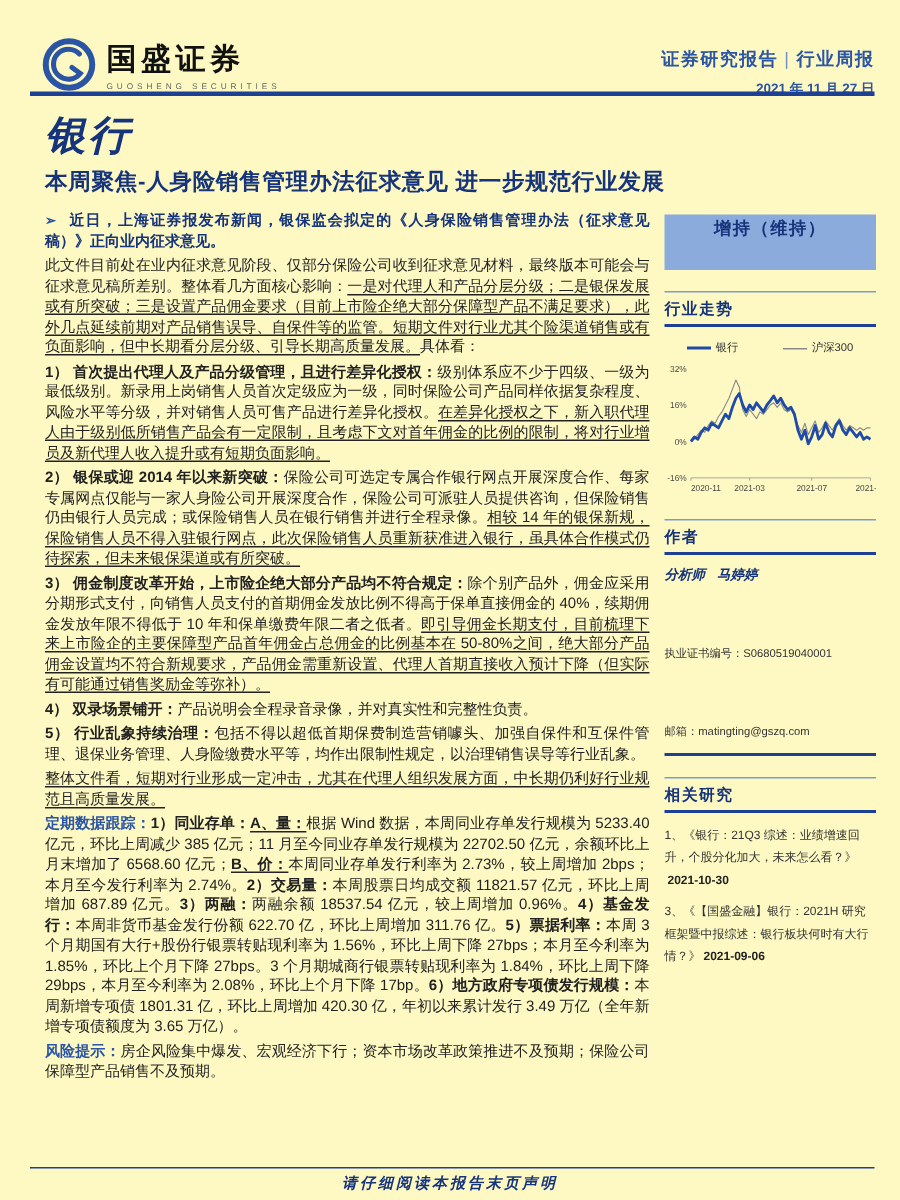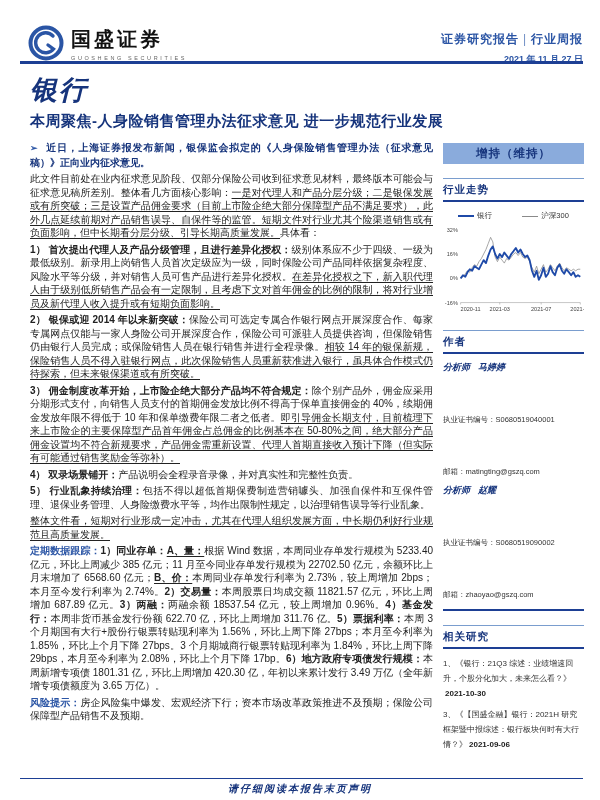--- a/index.html
+++ b/index.html
@@ -1,20 +1,20 @@
 <!DOCTYPE html>
 <html><head>
 <meta charset="utf-8">
 <style>
   * { margin:0; padding:0; box-sizing:border-box; }
   html,body { background:#e8e8e8; }
   body { font-family:"Liberation Sans", sans-serif; }
   .page {
     position:relative; width:600px; height:800px; margin:0 auto;
-    background:#ffffff; overflow:hidden;
+    background:#fef9c3; overflow:hidden;
   }
   
   .hdr { position:absolute; top:25px; left:28px; right:17px; display:flex; justify-content:space-between; align-items:flex-start; }
   .logo-wrap { display:flex; align-items:center; gap:7px; }
   .logo-text .brand { font-size:20px; font-weight:bold; color:#111; letter-spacing:3px; font-family:"Liberation Serif", serif; }
   .logo-text .brand-sub { font-size:5.5px; color:#666; letter-spacing:2.6px; margin-top:2px; }
   .hdr-right { text-align:right; color:#2b55a5; margin-top:6px; }
   .hdr-right .line1 { font-size:12px; font-weight:bold; letter-spacing:1px; }
   .hdr-right .line1 .sep { color:#6f8fc4; padding:0 4px; font-weight:normal; }
   .hdr-right .line2 { font-size:9px; margin-top:5px; font-weight:bold; }
@@ -26,21 +26,21 @@
   .body-col { position:absolute; top:141px; left:30px; width:403px; font-size:10px; line-height:13.5px; color:#222; text-align:justify; }
   .body-col p { margin-bottom:3px; }
   .seg-b { font-weight:bold; }
   .seg-u { text-decoration:underline; text-underline-offset:1.5px; }
   .c-blue { color:#2b55a5; }
   .c-navy { color:#16347c; }
   .bullet-para { font-weight:bold; color:#16347c; }
   .arrow { color:#2b55a5; margin-right:8px; font-size:9px; }
   
   .sidebar { position:absolute; top:143px; left:443px; width:141px; }
-  .rating-box { height:21px; background:#8aabdc; color:#16347c; font-weight:bold; font-size:11.5px; text-align:center; line-height:21px; letter-spacing:1px; }
+  .rating-box { height:37px; background:#8aabdc; color:#16347c; font-weight:bold; font-size:11.5px; text-align:center; line-height:21px; letter-spacing:1px; }
   .side-sec { margin-top:14px; }
   .sec-head { border-top:1px solid #7a9dce; border-bottom:2px solid #1d3f94; padding:4px 0 3px 0; font-size:10.5px; font-weight:bold; color:#16347c; letter-spacing:1px; }
   .legend { display:flex; justify-content:space-around; align-items:center; margin-top:9px; font-size:7.5px; color:#333; }
   .legend .key { display:inline-block; width:16px; margin-right:3px; vertical-align:middle; }
   .legend .key.bank { border-top:2.5px solid #1f4aa8; }
   .legend .key.csi { border-top:1px solid #8a8a8a; }
   .legend-row { display:flex; align-items:center; }
   .trend-svg { display:block; width:141px; height:92px; margin-top:3px; }
   .authors-list { padding:4px 0 2px 0; }
   .author-entry { margin-bottom:6px; }
@@ -131,25 +131,20 @@
     </div>
 
     <div class="side-sec authors-box">
       <div class="sec-head">作者</div>
       <div class="authors-list" id="authors-list">
           <div class="author-entry">
             <div class="author-name-line"><span class="role">分析师</span><span>马婷婷</span></div>
             <div class="author-meta">执业证书编号：S0680519040001</div>
             <div class="author-meta">邮箱：matingting@gszq.com</div>
           </div>
-          <div class="author-entry">
-            <div class="author-name-line"><span class="role">分析师</span><span>赵耀</span></div>
-            <div class="author-meta">执业证书编号：S0680519090002</div>
-            <div class="author-meta">邮箱：zhaoyao@gszq.com</div>
-          </div>
         </div>
     </div>
 
     <div class="side-sec">
       <div class="sec-head">相关研究</div>
       <div class="research-list" id="research-list">
           <div class="research-item"><span class="ri-text">1、《银行：21Q3 综述：业绩增速回升，个股分化加大，未来怎么看？》</span><span class="ri-date">2021-10-30</span></div>
           <div class="research-item"><span class="ri-text">3、《【国盛金融】银行：2021H 研究框架暨中报综述：银行板块何时有大行情？》</span><span class="ri-date">2021-09-06</span></div>
         </div>
     </div>

